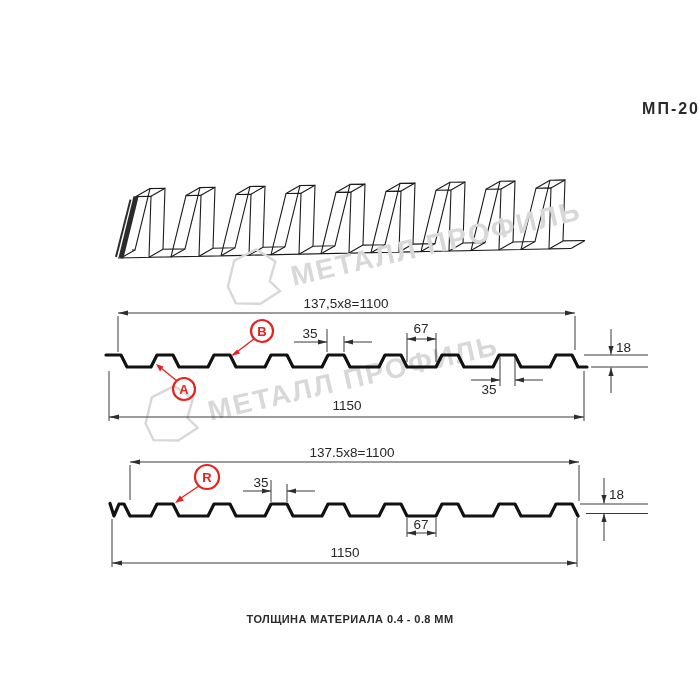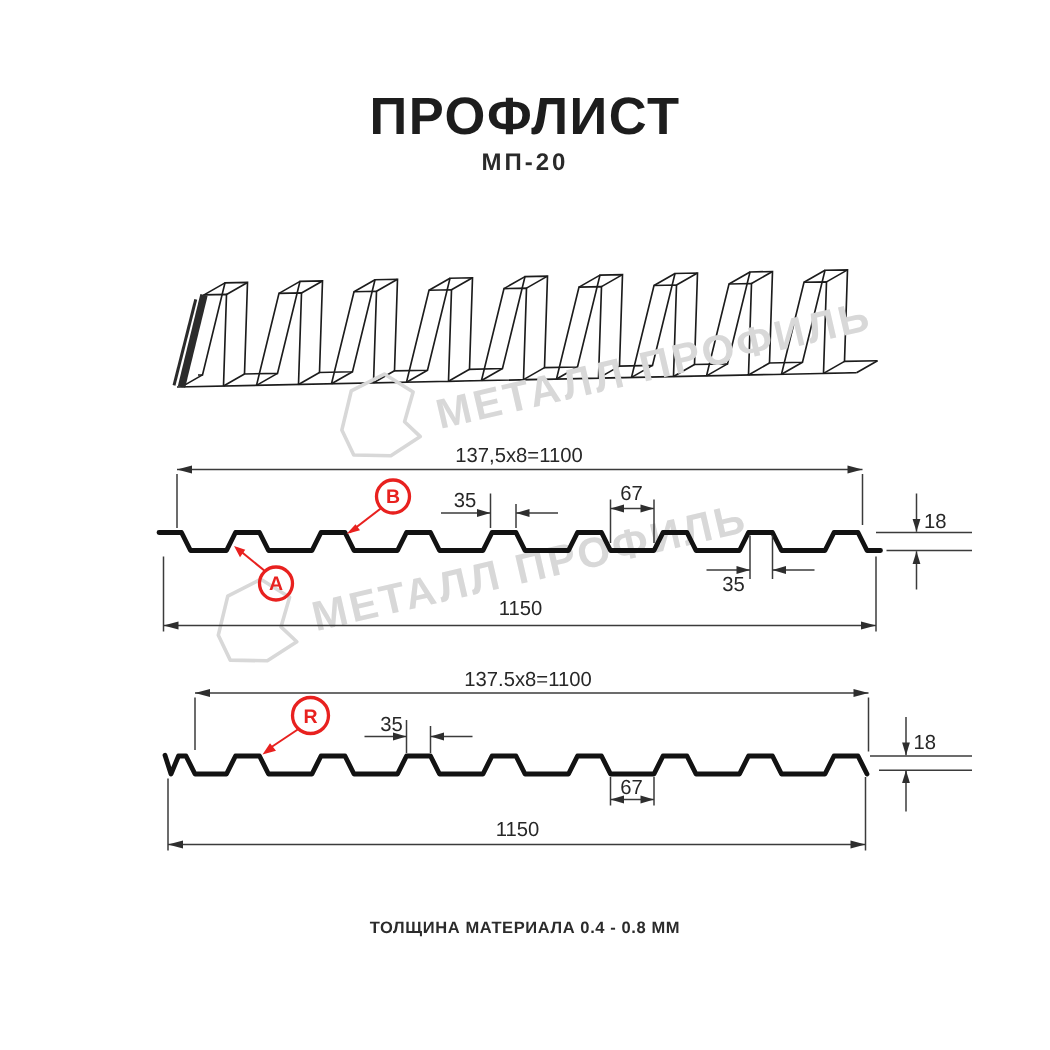--- a/index.html
+++ b/index.html
@@ -1,20 +1,20 @@
 <!DOCTYPE html>
 <html><head>
 <meta charset="utf-8">
 <style>
   html,body{margin:0;padding:0;background:#fff;}
   .canvas{position:relative;width:700px;height:700px;background:#ffffff;overflow:hidden;
           font-family:"Liberation Sans",sans-serif;}
   .title{position:absolute;top:58px;left:0;width:700px;text-align:center;
          font-size:35px;font-weight:800;letter-spacing:1px;color:#1d1d1d;}
-  .subtitle{position:absolute;top:100px;left:0;width:700px;text-align:center;
+  .subtitle{position:absolute;top:100px;left:0;width:700px;text-align:right;
          font-size:16px;font-weight:600;letter-spacing:2px;color:#2a2a2a;}
   .footer{position:absolute;top:613px;left:0;width:700px;text-align:center;
          font-size:11px;font-weight:600;letter-spacing:.4px;color:#2b2b2b;}
   svg.scene{position:absolute;left:0;top:0;}
   .profile{fill:none;stroke:#121212;stroke-width:3.2;stroke-linejoin:round;stroke-linecap:round;}
   .dim{stroke:#3b3b3b;stroke-width:1;fill:none;}
   .dimtxt{fill:#272727;font-size:13.5px;font-family:"Liberation Sans",sans-serif;}
   .arr{fill:#2e2e2e;stroke:none;}
   .redc{fill:none;stroke:#e8211f;stroke-width:2.2;}
   .redl{stroke:#e8211f;stroke-width:1.4;fill:none;}
@@ -23,21 +23,20 @@
   .persp{fill:none;stroke:#1c1c1c;stroke-width:1.1;}
   .wm{fill:none;stroke:#d8d8d8;stroke-width:2.4;stroke-linejoin:round;}
   .wmtxt{fill:#d8d8d8;font-size:28px;font-weight:bold;letter-spacing:2px;
          font-family:"Liberation Sans",sans-serif;}
 </style>
 </head>
 <body>
 
 <div class="canvas">
 
-  <div class="title">ПРОФЛИСТ</div>
   <div class="subtitle">МП-20</div>
 
   <svg class="scene" width="700" height="700" viewBox="0 0 700 700">
 
     <g id="persp">
         <polyline points="132.0,250.0 135.0,249.9 150.0,188.6 165.0,188.3 163.0,249.3 185.0,248.9 200.0,187.6 215.0,187.3 213.0,248.3 235.0,247.8 250.0,186.5 265.0,186.2 263.0,247.2 285.0,246.8 300.0,185.5 315.0,185.2 313.0,246.2 335.0,245.7 350.0,184.4 365.0,184.1 363.0,245.1 385.0,244.7 400.0,183.4 415.0,183.1 413.0,244.1 435.0,243.6 450.0,182.3 465.0,182.0 463.0,243.0 485.0,242.6 500.0,181.3 515.0,181.0 513.0,242.0 535.0,241.5 550.0,180.2 565.0,179.9 563.0,240.9 585.0,240.5" class="persp"></polyline>
         <polygon points="118.0,258.0 121.0,257.9 136.0,196.6 151.0,196.3 149.0,257.3 171.0,256.9 186.0,195.6 201.0,195.3 199.0,256.3 221.0,255.8 236.0,194.5 251.0,194.2 249.0,255.2 271.0,254.8 286.0,193.5 301.0,193.2 299.0,254.2 321.0,253.7 336.0,192.4 351.0,192.1 349.0,253.1 371.0,252.7 386.0,191.4 401.0,191.1 399.0,252.1 421.0,251.6 436.0,190.3 451.0,190.0 449.0,251.0 471.0,250.6 486.0,189.3 501.0,189.0 499.0,250.0 521.0,249.5 536.0,188.2 551.0,187.9 549.0,248.9 571.0,248.5" fill="#ffffff" class="persp"></polygon>
         <path d="M121.0,257.9 L135.0,249.9 M136.0,196.6 L150.0,188.6 M151.0,196.3 L165.0,188.3 M149.0,257.3 L163.0,249.3 M171.0,256.9 L185.0,248.9 M186.0,195.6 L200.0,187.6 M201.0,195.3 L215.0,187.3 M199.0,256.3 L213.0,248.3 M221.0,255.8 L235.0,247.8 M236.0,194.5 L250.0,186.5 M251.0,194.2 L265.0,186.2 M249.0,255.2 L263.0,247.2 M271.0,254.8 L285.0,246.8 M286.0,193.5 L300.0,185.5 M301.0,193.2 L315.0,185.2 M299.0,254.2 L313.0,246.2 M321.0,253.7 L335.0,245.7 M336.0,192.4 L350.0,184.4 M351.0,192.1 L365.0,184.1 M349.0,253.1 L363.0,245.1 M371.0,252.7 L385.0,244.7 M386.0,191.4 L400.0,183.4 M401.0,191.1 L415.0,183.1 M399.0,252.1 L413.0,244.1 M421.0,251.6 L435.0,243.6 M436.0,190.3 L450.0,182.3 M451.0,190.0 L465.0,182.0 M449.0,251.0 L463.0,243.0 M471.0,250.6 L485.0,242.6 M486.0,189.3 L500.0,181.3 M501.0,189.0 L515.0,181.0 M499.0,250.0 L513.0,242.0 M521.0,249.5 L535.0,241.5 M536.0,188.2 L550.0,180.2 M551.0,187.9 L565.0,179.9 M549.0,248.9 L563.0,240.9 M571.0,248.5 L585.0,240.5" class="persp"></path>
         <line x1="136" y1="196.622" x2="121" y2="257.937" stroke="#2b2b2b" stroke-width="5"></line>
         <line x1="130.5" y1="199.622" x2="116" y2="256.937" stroke="#2b2b2b" stroke-width="2"></line>

